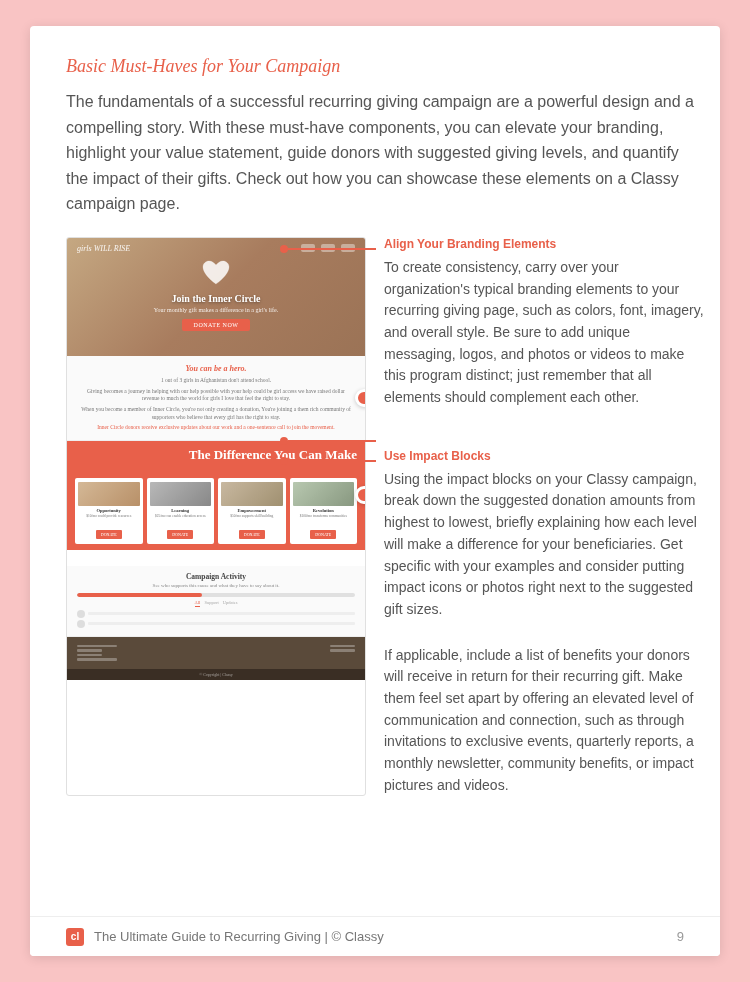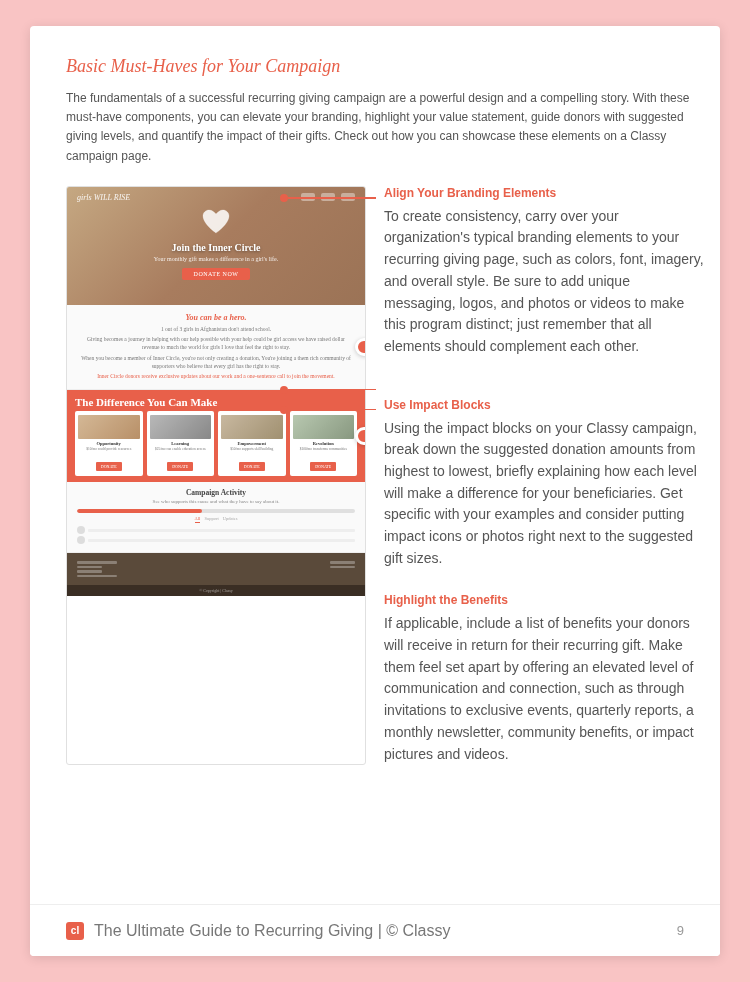--- a/index.html
+++ b/index.html
@@ -30,21 +30,21 @@
     }
     .section-title {
       color: #e8604a;
       font-size: 18px;
       font-weight: 400;
       font-style: italic;
       margin-bottom: 12px;
       font-family: Georgia, serif;
     }
     .intro-text {
-      font-size: 12px;
+      font-size: 16px;
       color: #555;
       line-height: 1.6;
       font-family: Arial, sans-serif;
       margin-bottom: 20px;
     }
     .main-content {
       display: flex;
       gap: 18px;
     }
     
@@ -146,24 +146,24 @@
       border: 3px solid #fff;
       box-shadow: 0 1px 4px rgba(0,0,0,0.2);
     }
     
     .mock-impact {
       background: #e8604a;
       padding: 6px 8px;
       position: relative;
     }
     .mock-impact-title {
-      font-size: 11px;
+      font-size: 13px;
       color: #fff;
-      text-align: left;
-      margin-bottom: 3px;
+      text-align: right;
+      margin-bottom: 15px;
       font-weight: bold;
     }
     .mock-impact-cards {
       display: flex;
       gap: 4px;
     }
     .mock-impact-card {
       flex: 1;
       background: #fff;
       border-radius: 2px;
@@ -213,20 +213,21 @@
       background: #e8604a;
       border-radius: 50%;
       border: 3px solid #fff;
       box-shadow: 0 1px 4px rgba(0,0,0,0.2);
     }
     
     .mock-activity {
       background: #fafafa;
       padding: 6px 10px;
       border-bottom: 1px solid #eee;
+      margin-top: 16px;
     }
     .mock-activity-title {
       font-size: 7.5px;
       color: #444;
       text-align: center;
       font-weight: bold;
       margin-bottom: 2px;
     }
     .mock-activity-sub {
       font-size: 5px;
@@ -329,21 +330,21 @@
       font-family: Arial, sans-serif;
     }
     .desc-item-text {
       font-size: 14px;
       color: #555;
       line-height: 1.55;
       font-family: Arial, sans-serif;
     }
     
     .footer-bar {
-      height: 52px;
+      height: 40px;
       background: #fff;
       border-top: 1px solid #eee;
       display: flex;
       align-items: center;
       padding: 0 36px;
       gap: 10px;
       flex-shrink: 0;
     }
     .footer-logo {
       width: 18px;
@@ -355,21 +356,21 @@
       justify-content: center;
       flex-shrink: 0;
     }
     .footer-logo-text {
       color: #fff;
       font-size: 10px;
       font-weight: bold;
       font-family: Arial, sans-serif;
     }
     .footer-text {
-      font-size: 16px;
+      font-size: 13px;
       color: #777;
       font-family: Arial, sans-serif;
       flex: 1;
     }
     .footer-page {
       font-size: 13px;
       color: #999;
       font-family: Arial, sans-serif;
     }
     
@@ -518,21 +519,20 @@
         <div class="desc-item" style="position: relative; margin-top: 4px;">
           <div style="position: absolute; left: -104px; top: 8px; display: flex; align-items: center;">
             <div style="width: 8px; height: 8px; background: #e8604a; border-radius: 50%; flex-shrink: 0;"></div>
             <div style="height: 1.5px; background: #e8604a; width: 88px;"></div>
           </div>
           <div class="desc-item-title">Use Impact Blocks</div>
           <div class="desc-item-text">Using the impact blocks on your Classy campaign, break down the suggested donation amounts from highest to lowest, briefly explaining how each level will make a difference for your beneficiaries. Get specific with your examples and consider putting impact icons or photos right next to the suggested gift sizes.</div>
         </div>
 
         <div class="desc-item" style="padding-bottom: 0; margin-top: 8px;">
-          <div class="desc-item-title">Highlight the Benefits</div>
           <div class="desc-item-text">If applicable, include a list of benefits your donors will receive in return for their recurring gift. Make them feel set apart by offering an elevated level of communication and connection, such as through invitations to exclusive events, quarterly reports, a monthly newsletter, community benefits, or impact pictures and videos.</div>
         </div>
 
       </div>
     </div>
 
   </div>
 
   <div class="footer-bar">
     <div class="footer-logo">

